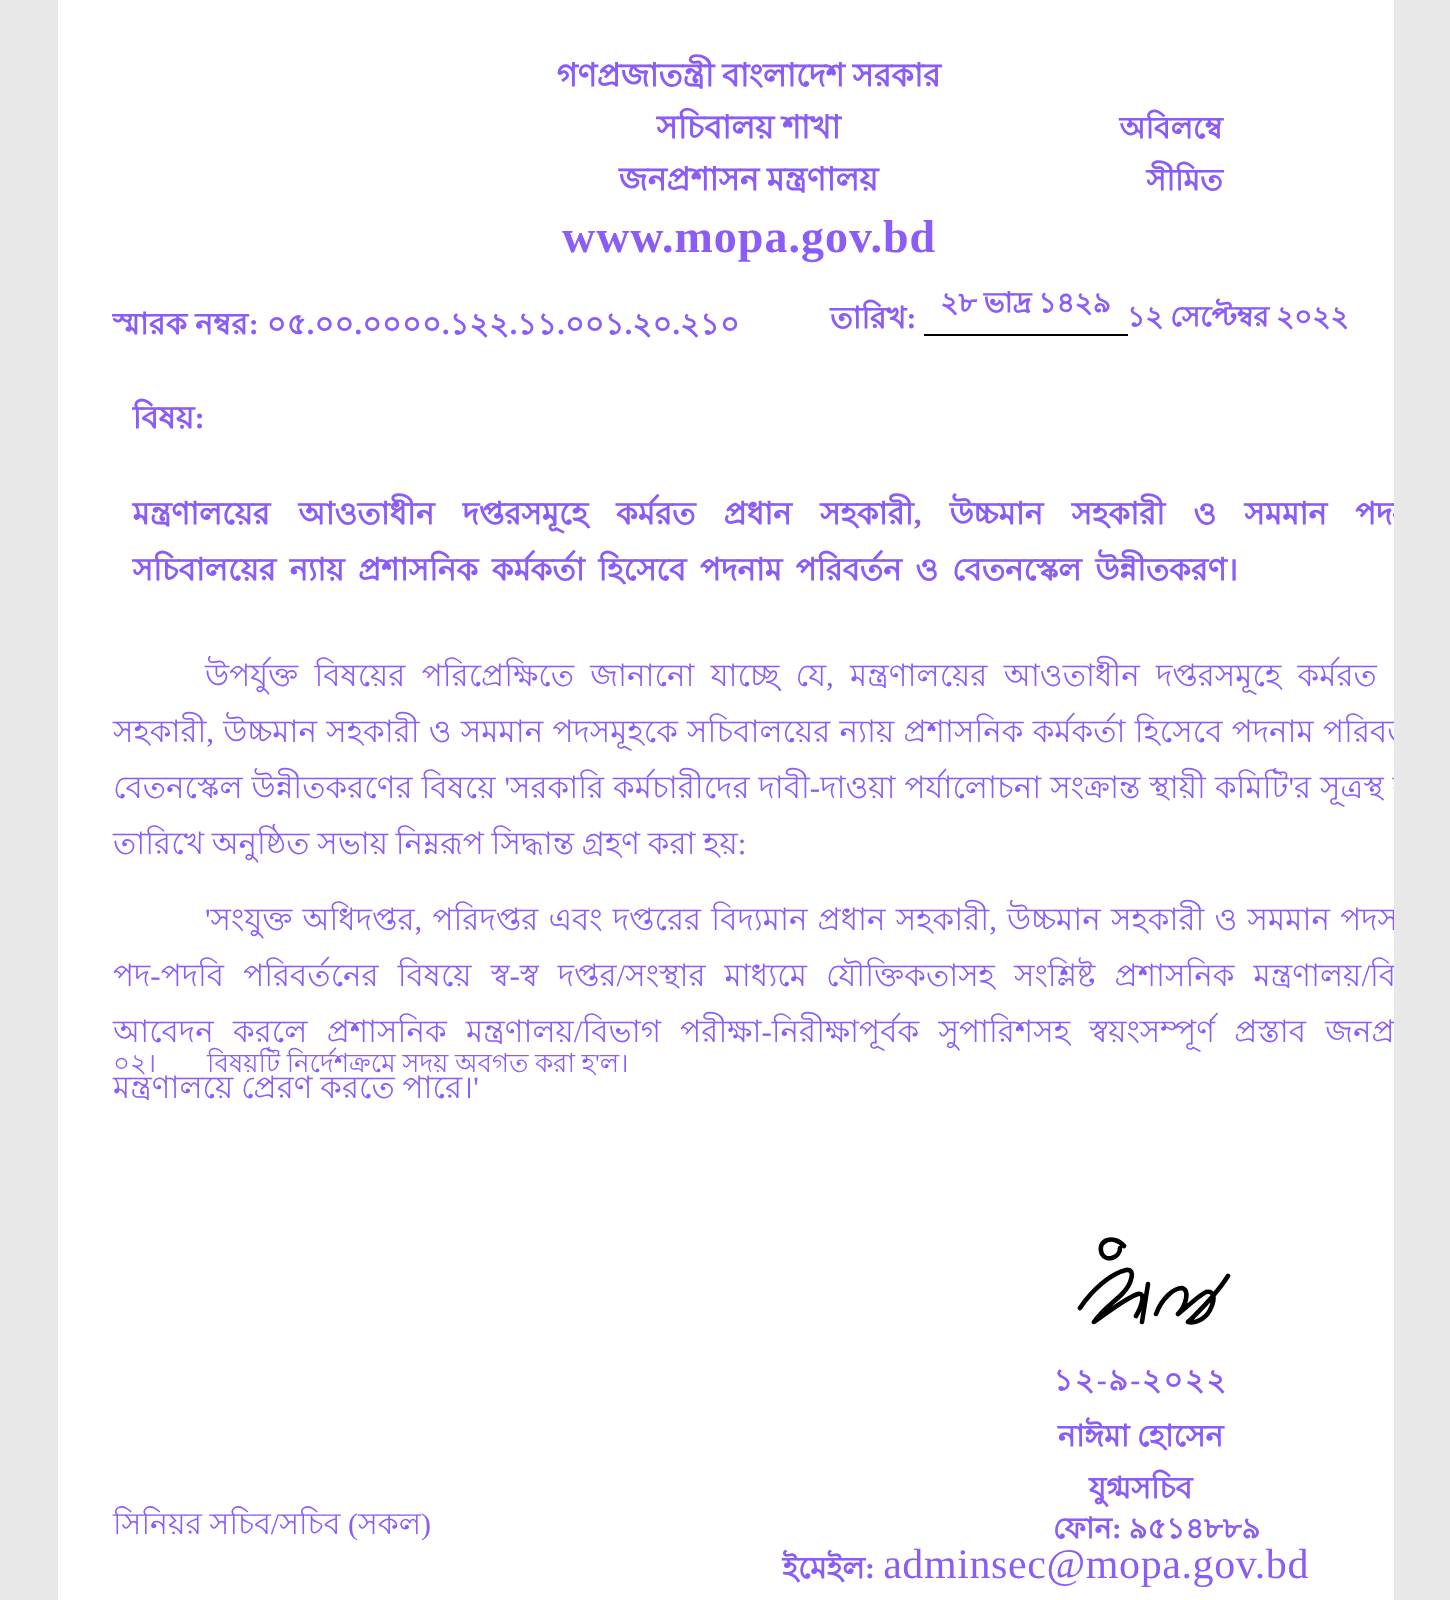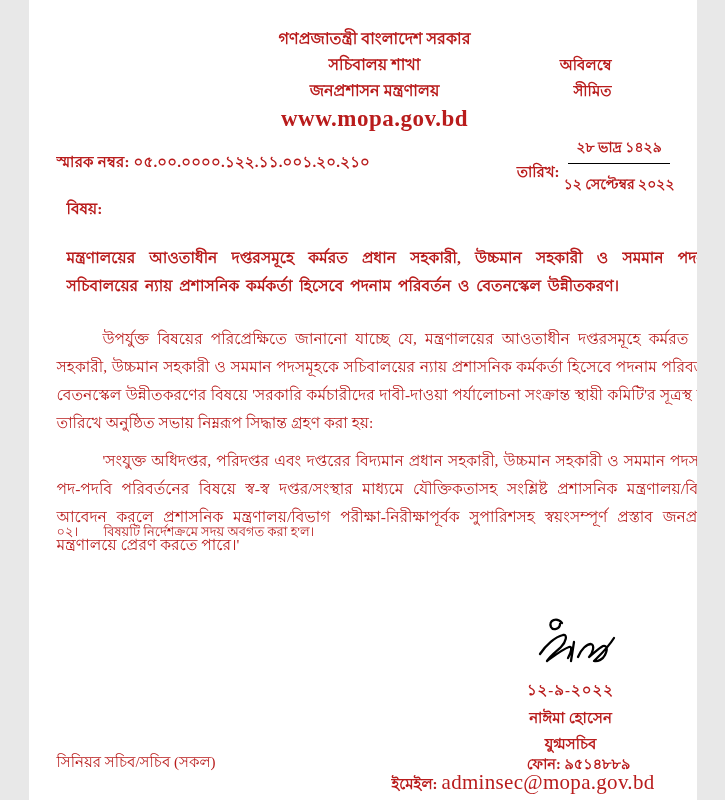--- a/index.html
+++ b/index.html
@@ -2,21 +2,21 @@
 <html><head>
 <meta charset="utf-8">
 <style>
   * { margin:0; padding:0; box-sizing:border-box; }
   html,body { background:#e8e8e8; }
   .page {
     position:relative;
     width:668px; height:800px;
     margin:0 auto;
     background:#ffffff;
-    color:#b91c1c;
+    color:#8b5cf6;
     font-family:"Liberation Serif", serif;
     overflow:hidden;
   }
   .scan-line {
     position:absolute; left:717px; top:0; width:2px; height:800px;
     background:linear-gradient(to bottom, #aaa 0%, #444 25%, #111 60%, #000 100%);
   }
   
   .header-center {
     position:absolute; left:155px; top:26px; width:382px;
@@ -36,21 +36,21 @@
   
   .memo-number {
     position:absolute; left:28px; top:150px;
     font-size:15px; font-weight:600; letter-spacing:0.2px;
   }
   .date-block {
     position:absolute; right:22px; top:136px;
     display:flex; align-items:center; font-size:14px; font-weight:600;
   }
   .date-block .date-label { margin-top:11px; margin-right:4px; font-size:15px; }
-  .date-col { display:flex; flex-direction:column; align-items:center; }
+  .date-col { display:flex; flex-direction:row; align-items:center; }
   .date-bn { border-bottom:1.5px solid #000; padding:0 8px 3px 8px; }
   .date-en { margin-top:9px; }
   
   .labeled-block { position:absolute; left:38px; width:674px; display:flex;flex-direction:column; }
   .labeled-block .lbl { flex:0 0 47px; font-size:15.5px; }
   .labeled-block .txt { flex:1; font-size:15.5px; }
   .subject-block { top:197px; }
   .subject-block .lbl { font-weight:bold; }
   .subject-block .txt {
     font-weight:bold; text-align:justify; line-height:27.5px; word-spacing:3px;

